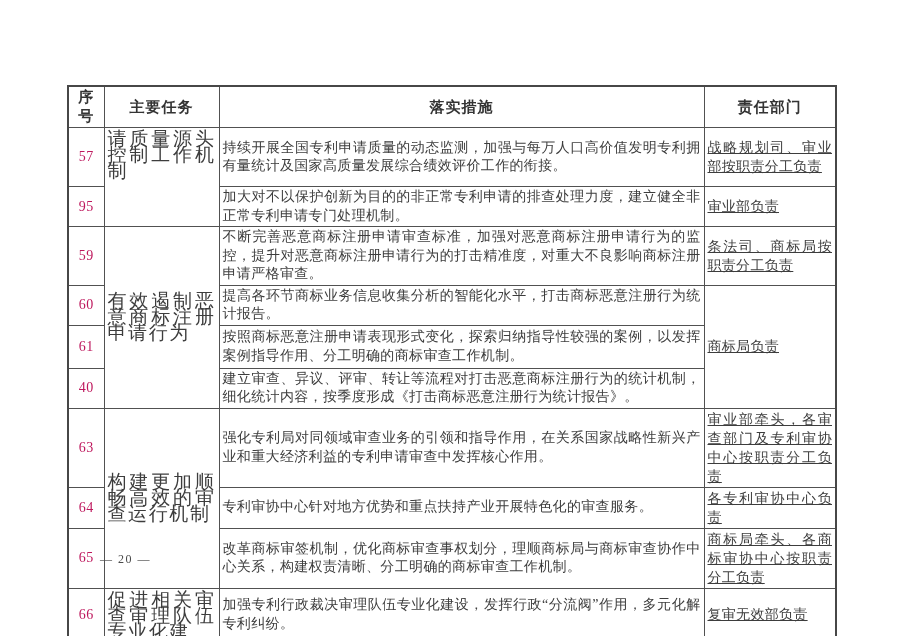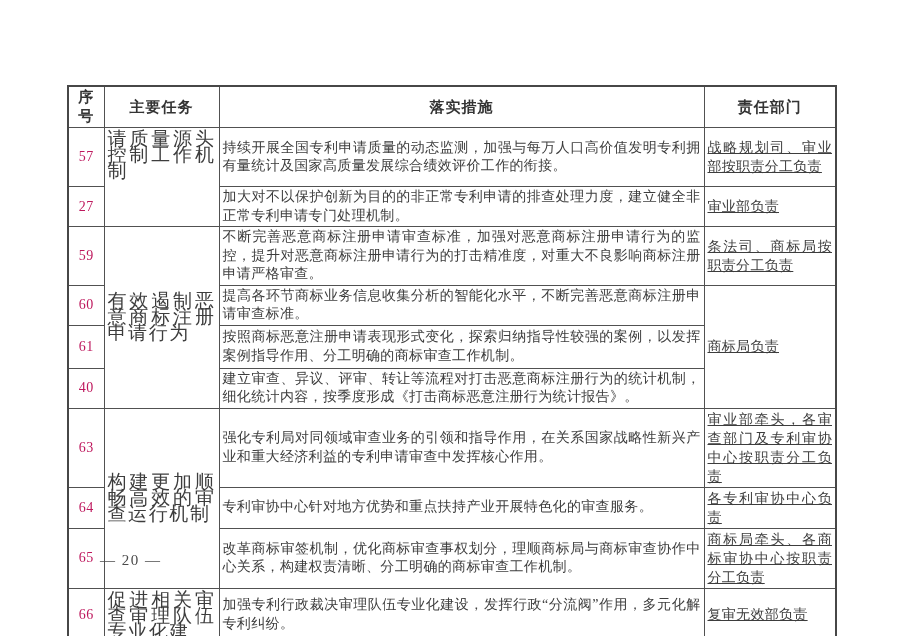--- a/index.html
+++ b/index.html
@@ -71,21 +71,21 @@
     line-height: 19px;
     letter-spacing: 0.3px;
     text-align: justify;
     padding: 1px 3px 1px 5px;
     text-decoration: underline;
   }
   .page-number {
     position: absolute;
     left: 100px;
     top: 552px;
-    font-size: 15px;
+    font-size: 12px;
     letter-spacing: 1.5px;
     color: #4a4a4a;
   }
 </style>
 </head>
 <body>
 
 <div class="page">
 
   <table class="measures">
@@ -105,35 +105,35 @@
     </tr>
 
     <tr style="height:59px">
       <td class="no">57</td>
       <td class="task v-top" rowspan="2">请质量源头控制工作机制</td>
       <td class="measure">持续开展全国专利申请质量的动态监测，加强与每万人口高价值发明专利拥有量统计及国家高质量发展综合绩效评价工作的衔接。</td>
       <td class="dept">战略规划司、审业部按职责分工负责</td>
     </tr>
 
     <tr style="height:35px">
-      <td class="no">27</td>
+      <td class="no">95</td>
       <td class="measure">加大对不以保护创新为目的的非正常专利申请的排查处理力度，建立健全非正常专利申请专门处理机制。</td>
       <td class="dept">审业部负责</td>
     </tr>
 
     <tr style="height:54px">
       <td class="no">59</td>
       <td class="task" rowspan="4">有效遏制恶意商标注册申请行为</td>
       <td class="measure">不断完善恶意商标注册申请审查标准，加强对恶意商标注册申请行为的监控，提升对恶意商标注册申请行为的打击精准度，对重大不良影响商标注册申请严格审查。</td>
       <td class="dept">条法司、商标局按职责分工负责</td>
     </tr>
 
     <tr style="height:35px">
       <td class="no">60</td>
-      <td class="measure">提高各环节商标业务信息收集分析的智能化水平，不断完善恶意商标注册申请审查标准。</td>
+      <td class="measure">提高各环节商标业务信息收集分析的智能化水平，打击商标恶意注册行为统计报告。</td>
       <td class="dept" rowspan="3">商标局负责</td>
     </tr>
 
     <tr style="height:43px">
       <td class="no">61</td>
       <td class="measure">按照商标恶意注册申请表现形式变化，探索归纳指导性较强的案例，以发挥案例指导作用、分工明确的商标审查工作机制。</td>
     </tr>
 
     <tr style="height:33px">
       <td class="no">40</td>

